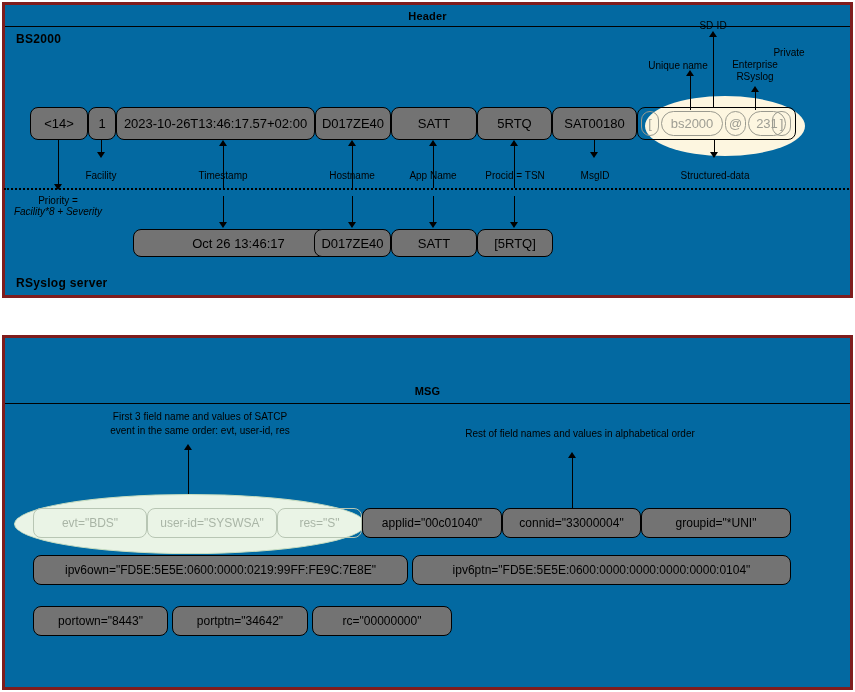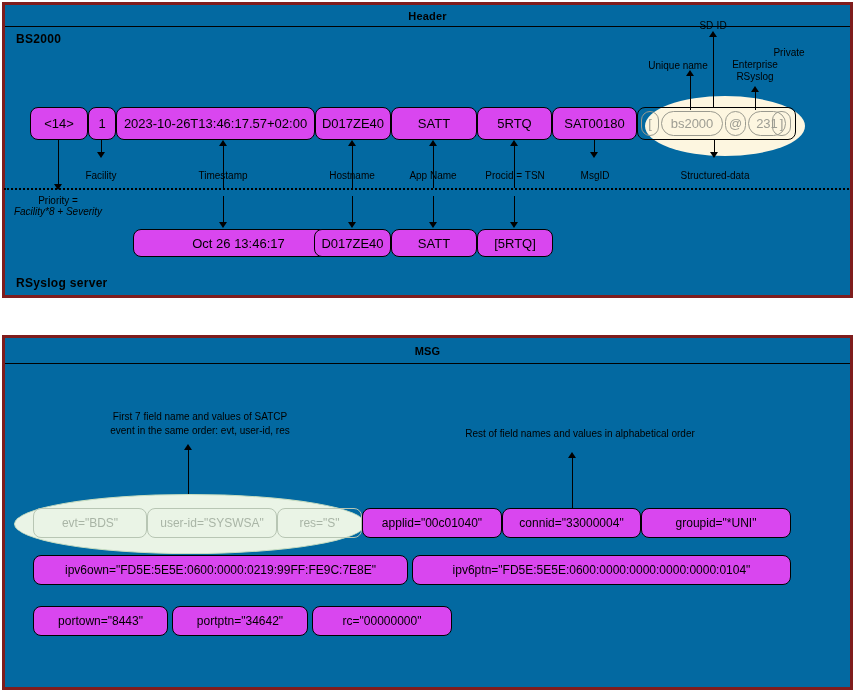--- a/index.html
+++ b/index.html
@@ -31,38 +31,38 @@
     height: 22px;
     border-bottom: 1px solid #000000;
     box-sizing: border-box;
     display: flex;
     align-items: center;
     justify-content: center;
     font-size: 11px;
     font-weight: bold;
     letter-spacing: 0.2px;
   }
-  #msg-panel .panel-title-bar { height: 26px; }
+  #msg-panel .panel-title-bar { height: 26px; margin-top: 40px; }
 
   .section-label {
     position: absolute;
     font-size: 12px;
     font-weight: bold;
     letter-spacing: 0.3px;
   }
   #bs2000-label  { left: 16px; top: 32px; }
   #rsyslog-label { left: 16px; top: 276px; }
 
   
   .fbox {
     position: absolute;
     box-sizing: border-box;
     border: 1px solid #000000;
     border-radius: 8px;
-    background: #d946ef;
+    background: #737373;
     display: flex;
     align-items: center;
     justify-content: center;
     font-size: 13px;
     white-space: nowrap;
     overflow: hidden;
   }
   .fbox.small { font-size: 12px; }
 
   
@@ -237,21 +237,21 @@
 <div class="fbox" style="left:391px; top:229px; width:86px;  height:28px;">SATT</div>
 
 <div class="fbox" style="left:477px; top:229px; width:76px;  height:28px;">[5RTQ]</div>
 
 <div class="panel" id="msg-panel">
   <div class="panel-title-bar">
     <span>MSG</span>
   </div>
 </div>
 
-<div class="anno" style="left:55px; top:411px; width:290px;">First 7 field name and values of SATCP</div>
+<div class="anno" style="left:55px; top:411px; width:290px;">First 3 field name and values of SATCP</div>
 <div class="anno" style="left:55px; top:425px; width:290px;">event in the same order: evt, user-id, res</div>
 <div class="vline" style="left:188px; top:449px; height:58px;"></div>
 <div class="arrow-up" style="left:184px; top:444px;"></div>
 
 <div class="anno" style="left:420px; top:428px; width:320px;">Rest of field names and values in alphabetical order</div>
 <div class="vline" style="left:572px; top:458px; height:52px;"></div>
 <div class="arrow-up" style="left:568px; top:452px;"></div>
 
 <div class="blob" id="msg-blob"></div>
 

